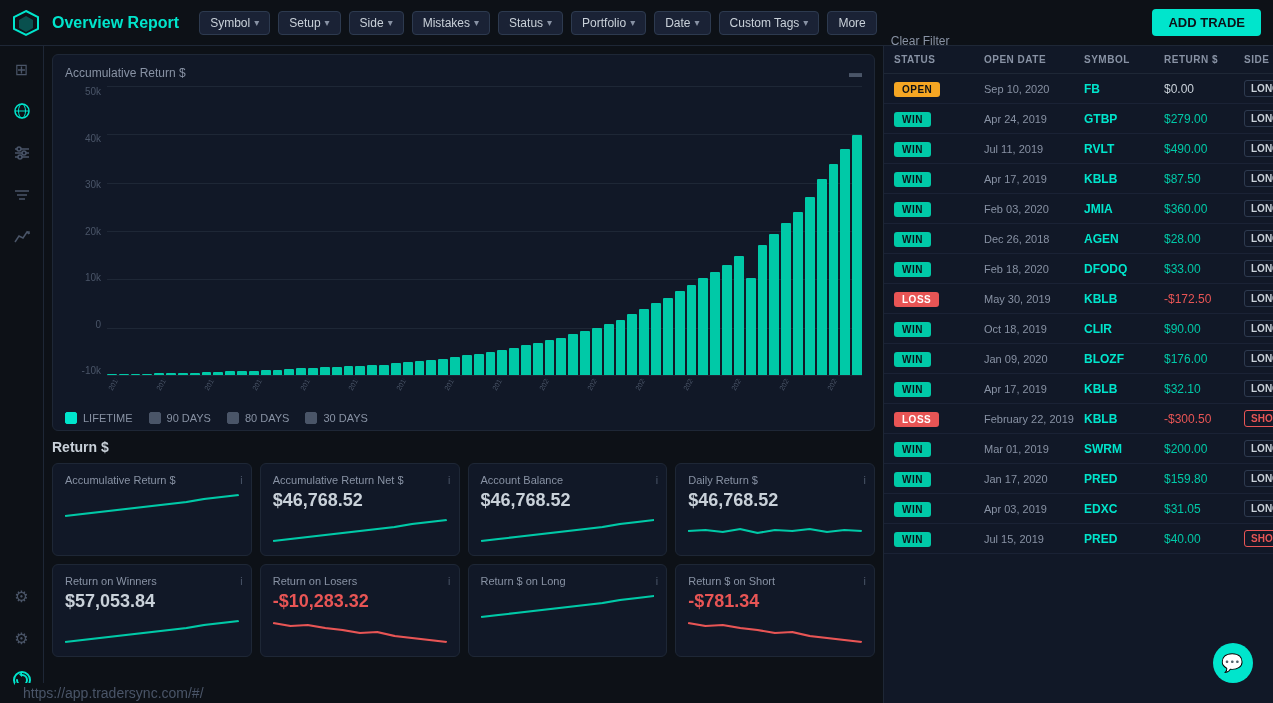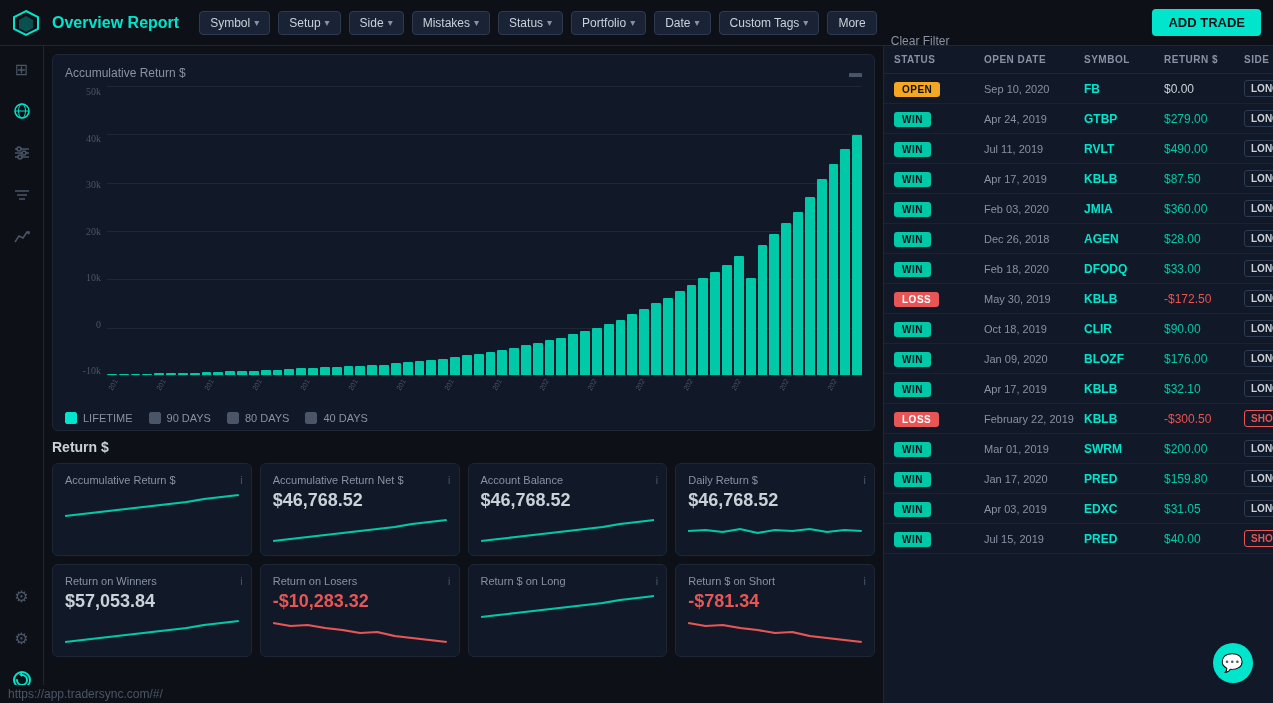--- a/index.html
+++ b/index.html
@@ -141,21 +141,20 @@
       width: 40px;
       display: flex;
       flex-direction: column;
       justify-content: space-between;
       align-items: flex-end;
       padding-right: 4px;
     }
     .y-label {
       font-size: 10px;
       color: #4a5568;
-      font-family: Liberation Serif, serif;
     }
     .chart-area {
       position: absolute;
       left: 42px;
       right: 0;
       top: 0;
       bottom: 30px;
       display: flex;
       align-items: flex-end;
       gap: 2px;
@@ -337,24 +336,24 @@
       justify-content: center;
       cursor: pointer;
       color: #0d1117;
       font-size: 18px;
     }
 
     
     .status-bar {
       position: fixed;
       bottom: 0;
-      left: 0;
+      left: 15px;
       background: #0d1117;
       color: #4a5568;
-      font-size: 12px;
+      font-size: 14px;
       padding: 2px 8px;
     }
 
     .more-btn {
       background: #1a2235;
       border: 1px solid #2d3a4f;
       color: #c9d1d9;
       border-radius: 4px;
       padding: 4px 10px;
       cursor: pointer;
@@ -627,21 +626,21 @@
         <div class="period-option">
           <div class="period-checkbox" style="background:#4a5568;border-color:#4a5568;"></div>
           <span>90 DAYS</span>
         </div>
         <div class="period-option">
           <div class="period-checkbox" style="background:#4a5568;border-color:#4a5568;"></div>
           <span>80 DAYS</span>
         </div>
         <div class="period-option">
           <div class="period-checkbox" style="background:#4a5568;border-color:#4a5568;"></div>
-          <span>40 DAYS</span>
+          <span>30 DAYS</span>
         </div>
       </div>
     </div>
 
     <div class="stats-section">
       <div class="stats-title">Return $</div>
       <div class="stats-grid" id="stats-grid">
           <div class="stat-card">
             <div class="stat-card-info">ℹ</div>
             <div class="stat-card-label">Accumulative Return $</div>

